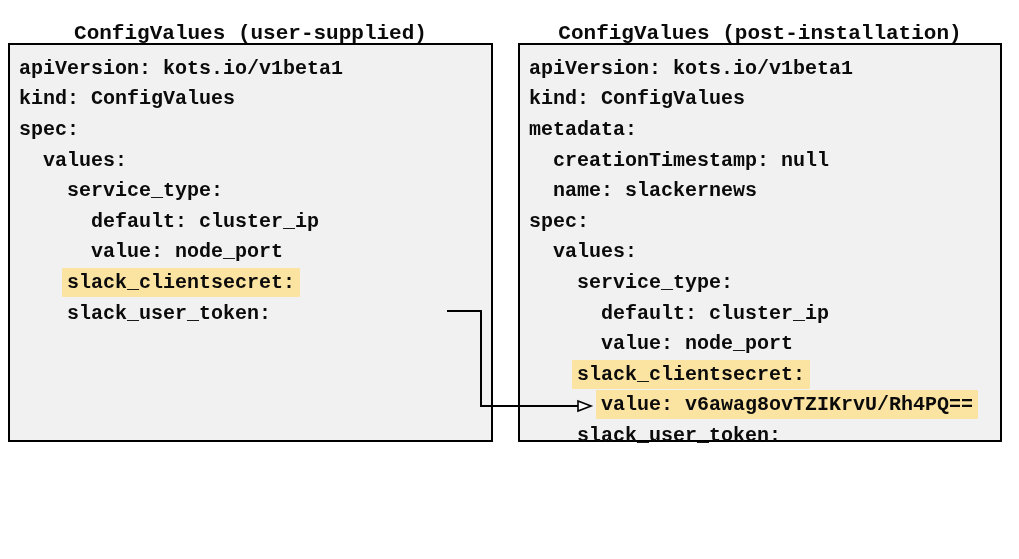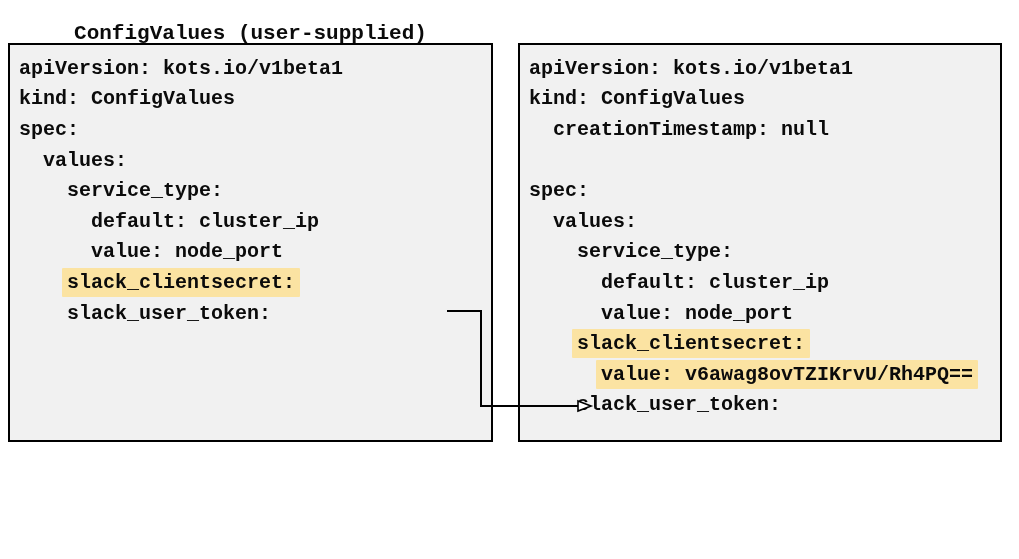--- a/index.html
+++ b/index.html
@@ -53,41 +53,43 @@
     pointer-events:none;z-index:5;
   }
 </style>
 </head>
 <body>
 
 <div class="canvas">
 
   <div class="panel-title left">ConfigValues (user-supplied)</div>
 
+  <div class="panel-title right">ConfigValues (post-installation)</div>
 
   <div class="panel left">
     <div id="left-code">
         <div class="code-line"><span></span><span>apiVersion: kots.io/v1beta1</span></div>
         <div class="code-line"><span></span><span>kind: ConfigValues</span></div>
         <div class="code-line"><span></span><span>spec:</span></div>
         <div class="code-line"><span>  </span><span>values:</span></div>
         <div class="code-line"><span>    </span><span>service_type:</span></div>
         <div class="code-line"><span>      </span><span>default: cluster_ip</span></div>
         <div class="code-line"><span>      </span><span>value: node_port</span></div>
         <div class="code-line"><span>    </span><span class="hl">slack_clientsecret:</span></div>
         <div class="code-line"><span>    </span><span>slack_user_token:</span></div>
       </div>
   </div>
 
   <div class="panel right">
     <div id="right-code">
         <div class="code-line"><span></span><span>apiVersion: kots.io/v1beta1</span></div>
         <div class="code-line"><span></span><span>kind: ConfigValues</span></div>
+        <div class="code-line"><span></span><span>metadata:</span></div>
         <div class="code-line"><span>  </span><span>creationTimestamp: null</span></div>
-        <div class="code-line"><span>  </span></div>
+        <div class="code-line"><span>  </span><span>name: slackernews</span></div>
         <div class="code-line"><span></span><span>spec:</span></div>
         <div class="code-line"><span>  </span><span>values:</span></div>
         <div class="code-line"><span>    </span><span>service_type:</span></div>
         <div class="code-line"><span>      </span><span>default: cluster_ip</span></div>
         <div class="code-line"><span>      </span><span>value: node_port</span></div>
         <div class="code-line"><span>    </span><span class="hl">slack_clientsecret:</span></div>
         <div class="code-line"><span>      </span><span class="hl">value: v6awag8ovTZIKrvU/Rh4PQ==</span></div>
         <div class="code-line"><span>    </span><span>slack_user_token:</span></div>
       </div>
   </div>

